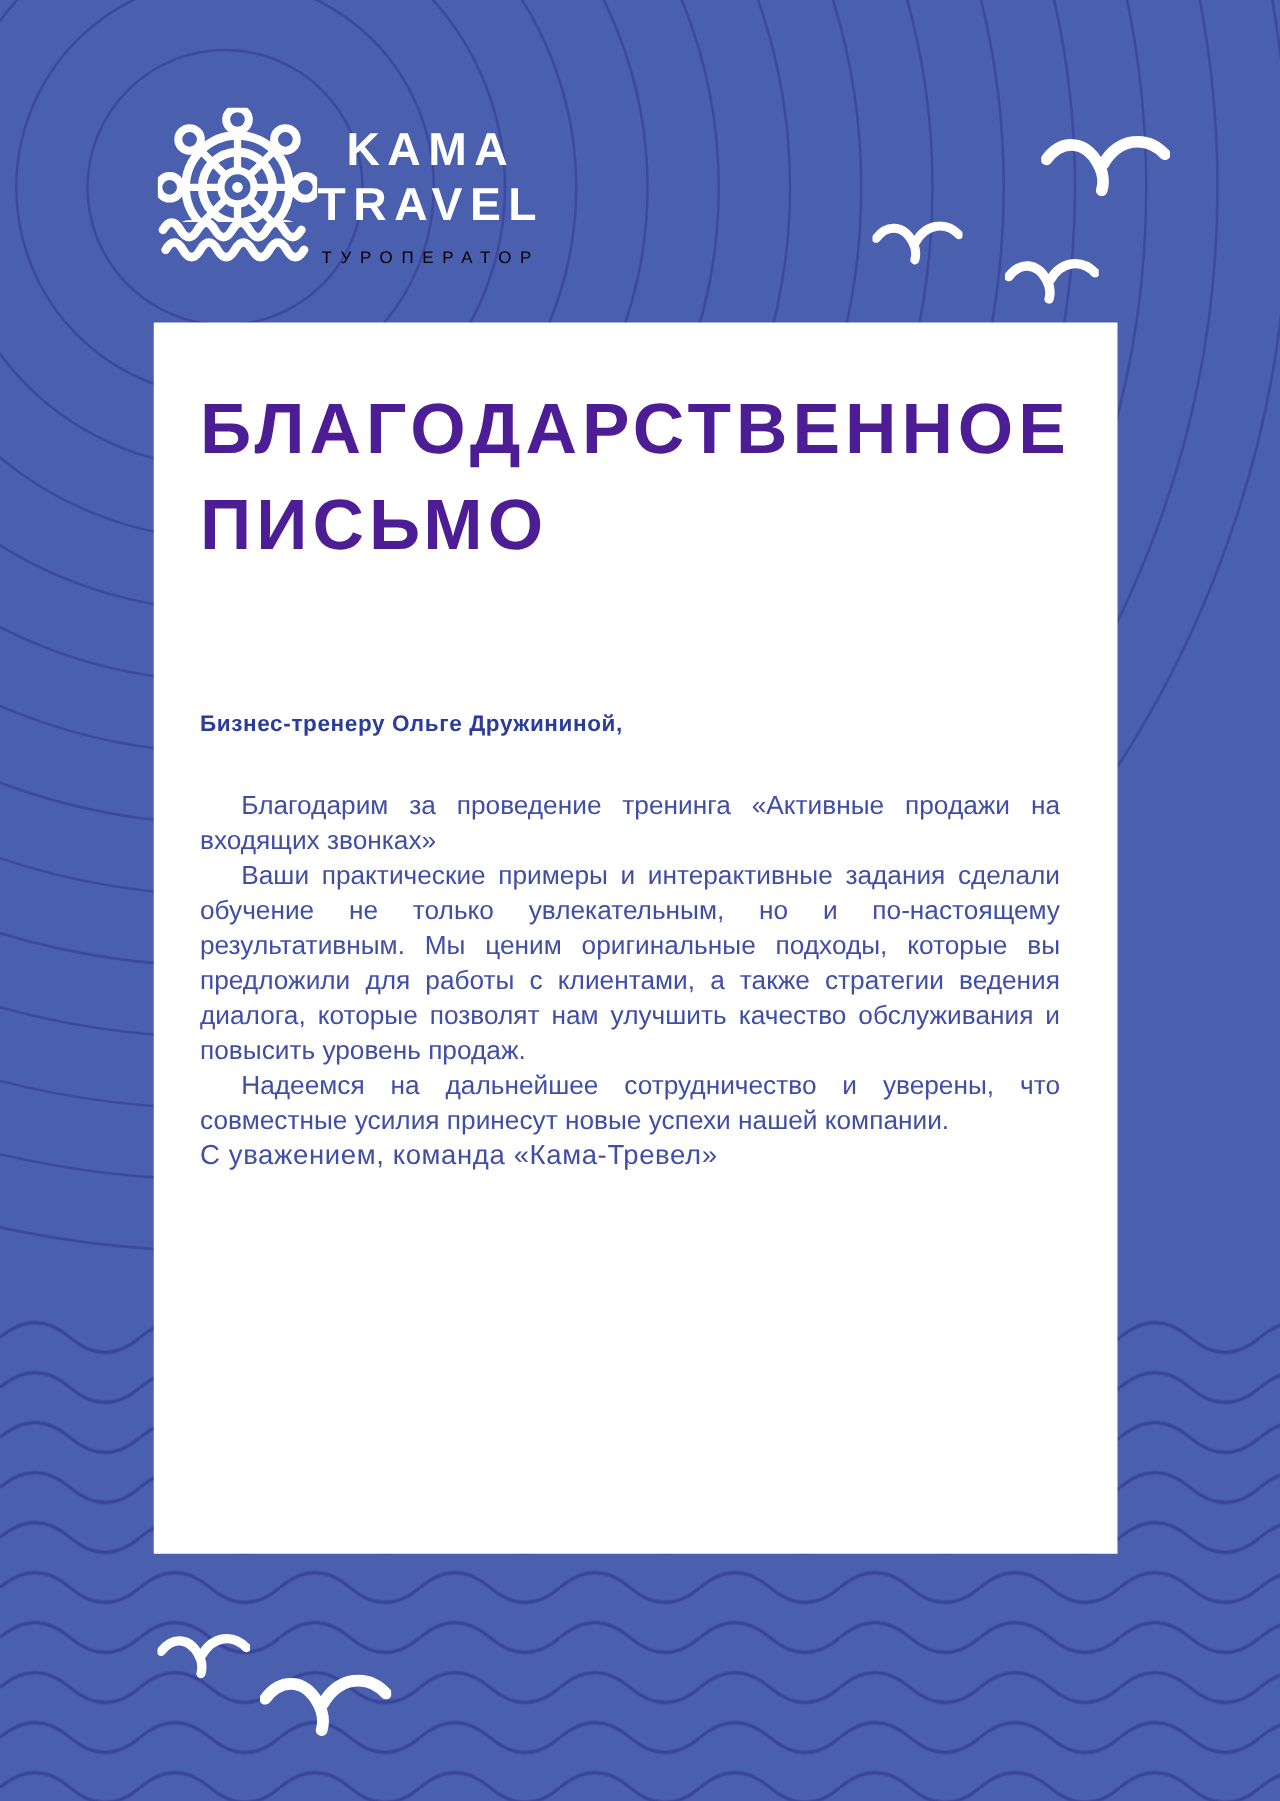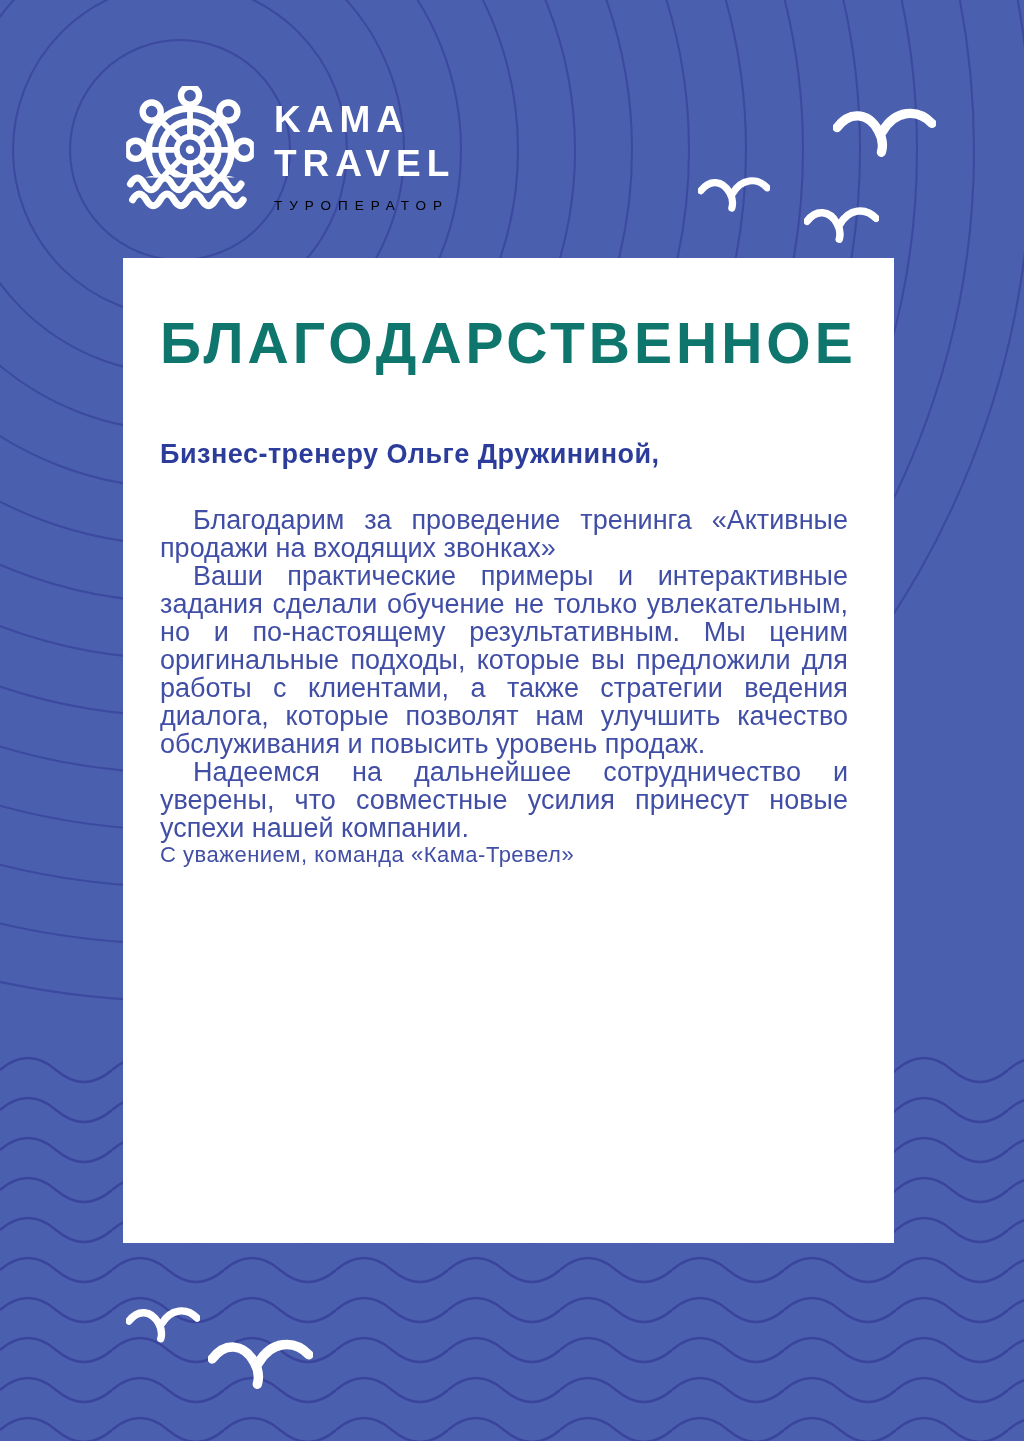--- a/index.html
+++ b/index.html
@@ -2,39 +2,39 @@
 <html><head>
 <meta charset="utf-8">
 <style>
   html,body{margin:0;padding:0;}
   body{width:1024px;height:1441px;font-family:"Liberation Sans",sans-serif;}
   .page{position:relative;width:1024px;height:1441px;background:#4a5fad;overflow:hidden;}
 
   .bg-circles{position:absolute;left:0;top:0;}
   .bg-waves{position:absolute;left:0;top:1050px;}
 
-  .logo{position:absolute;left:126px;top:86px;display:flex;gap:20px;}
+  .logo{position:absolute;left:126px;top:86px;display:flex;text-align:center;}
   .helm{width:128px;height:149px;flex:0 0 auto;}
   .logo-text{margin-top:12px;}
   .brand-line{color:#ffffff;font-size:37px;font-weight:bold;letter-spacing:6px;line-height:44px;white-space:nowrap;}
   .tagline{color:#000000;font-size:13.5px;font-weight:500;letter-spacing:7px;margin-top:12px;white-space:nowrap;}
 
   .gull{position:absolute;}
   .g1{left:833px;top:108px;width:103px;}
   .g2{left:698px;top:177px;width:72px;}
   .g3{left:804px;top:207px;width:75px;}
   .g4{left:126px;top:1307px;width:74px;}
   .g5{left:208px;top:1339px;width:105px;}
 
   .card{position:absolute;left:123px;top:258px;width:771px;height:985px;background:#ffffff;
         box-sizing:border-box;padding:47px 46px 0 37px;}
-  .title{margin:0;color:#0f766e;font-size:57px;line-height:77px;font-weight:800;letter-spacing:4px;}
+  .title{margin:0;color:#4c1d95;font-size:57px;line-height:77px;font-weight:800;letter-spacing:4px;}
   .title span{display:block;}
-  .recipient{margin-top:52px;color:#2c3c9b;font-size:27px;font-weight:bold;line-height:41px;letter-spacing:0.5px;}
-  .body-text{margin-top:31px;color:#414ea6;font-size:27px;line-height:28px;text-align:justify;}
+  .recipient{margin-top:100px;color:#2c3c9b;font-size:18px;font-weight:bold;line-height:41px;letter-spacing:0.5px;}
+  .body-text{margin-top:31px;color:#414ea6;font-size:21px;line-height:28px;text-align:justify;}
   .body-text p{margin:0;text-indent:33px;}
   .signature{color:#414ea6;font-size:22px;letter-spacing:0.5px;}
 </style>
 </head>
 <body>
 
 <div class="page">
 
   <svg class="bg-circles" width="1024" height="1050" viewBox="0 0 1024 1050">
     <g fill="none" stroke="#36409a" stroke-opacity="0.7" stroke-width="2">
@@ -151,20 +151,21 @@
   <svg class="gull g5" viewBox="0 0 100 48">
     <g fill="none" stroke="#ffffff" stroke-width="9" stroke-linecap="round">
       <path d="M4,19 C16,3 34,4 44,22 C48,29 49,36 47,43"></path>
       <path d="M96,15 C82,0 60,2 48,23"></path>
     </g>
   </svg>
 
   <div class="card">
     <h1 class="title">
       <span>БЛАГОДАРСТВЕННОЕ</span>
+      <span>ПИСЬМО</span>
     </h1>
     <div class="recipient">
       <div>Бизнес-тренеру Ольге Дружининой,</div>
     </div>
     <div class="body-text">
       <p>Благодарим за проведение тренинга «Активные продажи на входящих звонках»</p>
       <p>Ваши практические примеры и интерактивные задания сделали обучение не только увлекательным, но и по-настоящему результативным. Мы ценим оригинальные подходы, которые вы предложили для работы с клиентами, а также стратегии ведения диалога, которые позволят нам улучшить качество обслуживания и повысить уровень продаж.</p>
       <p>Надеемся на дальнейшее сотрудничество и уверены, что совместные усилия принесут новые успехи нашей компании.</p>
     </div>
     <div class="signature">С уважением, команда «Кама-Тревел»</div>

